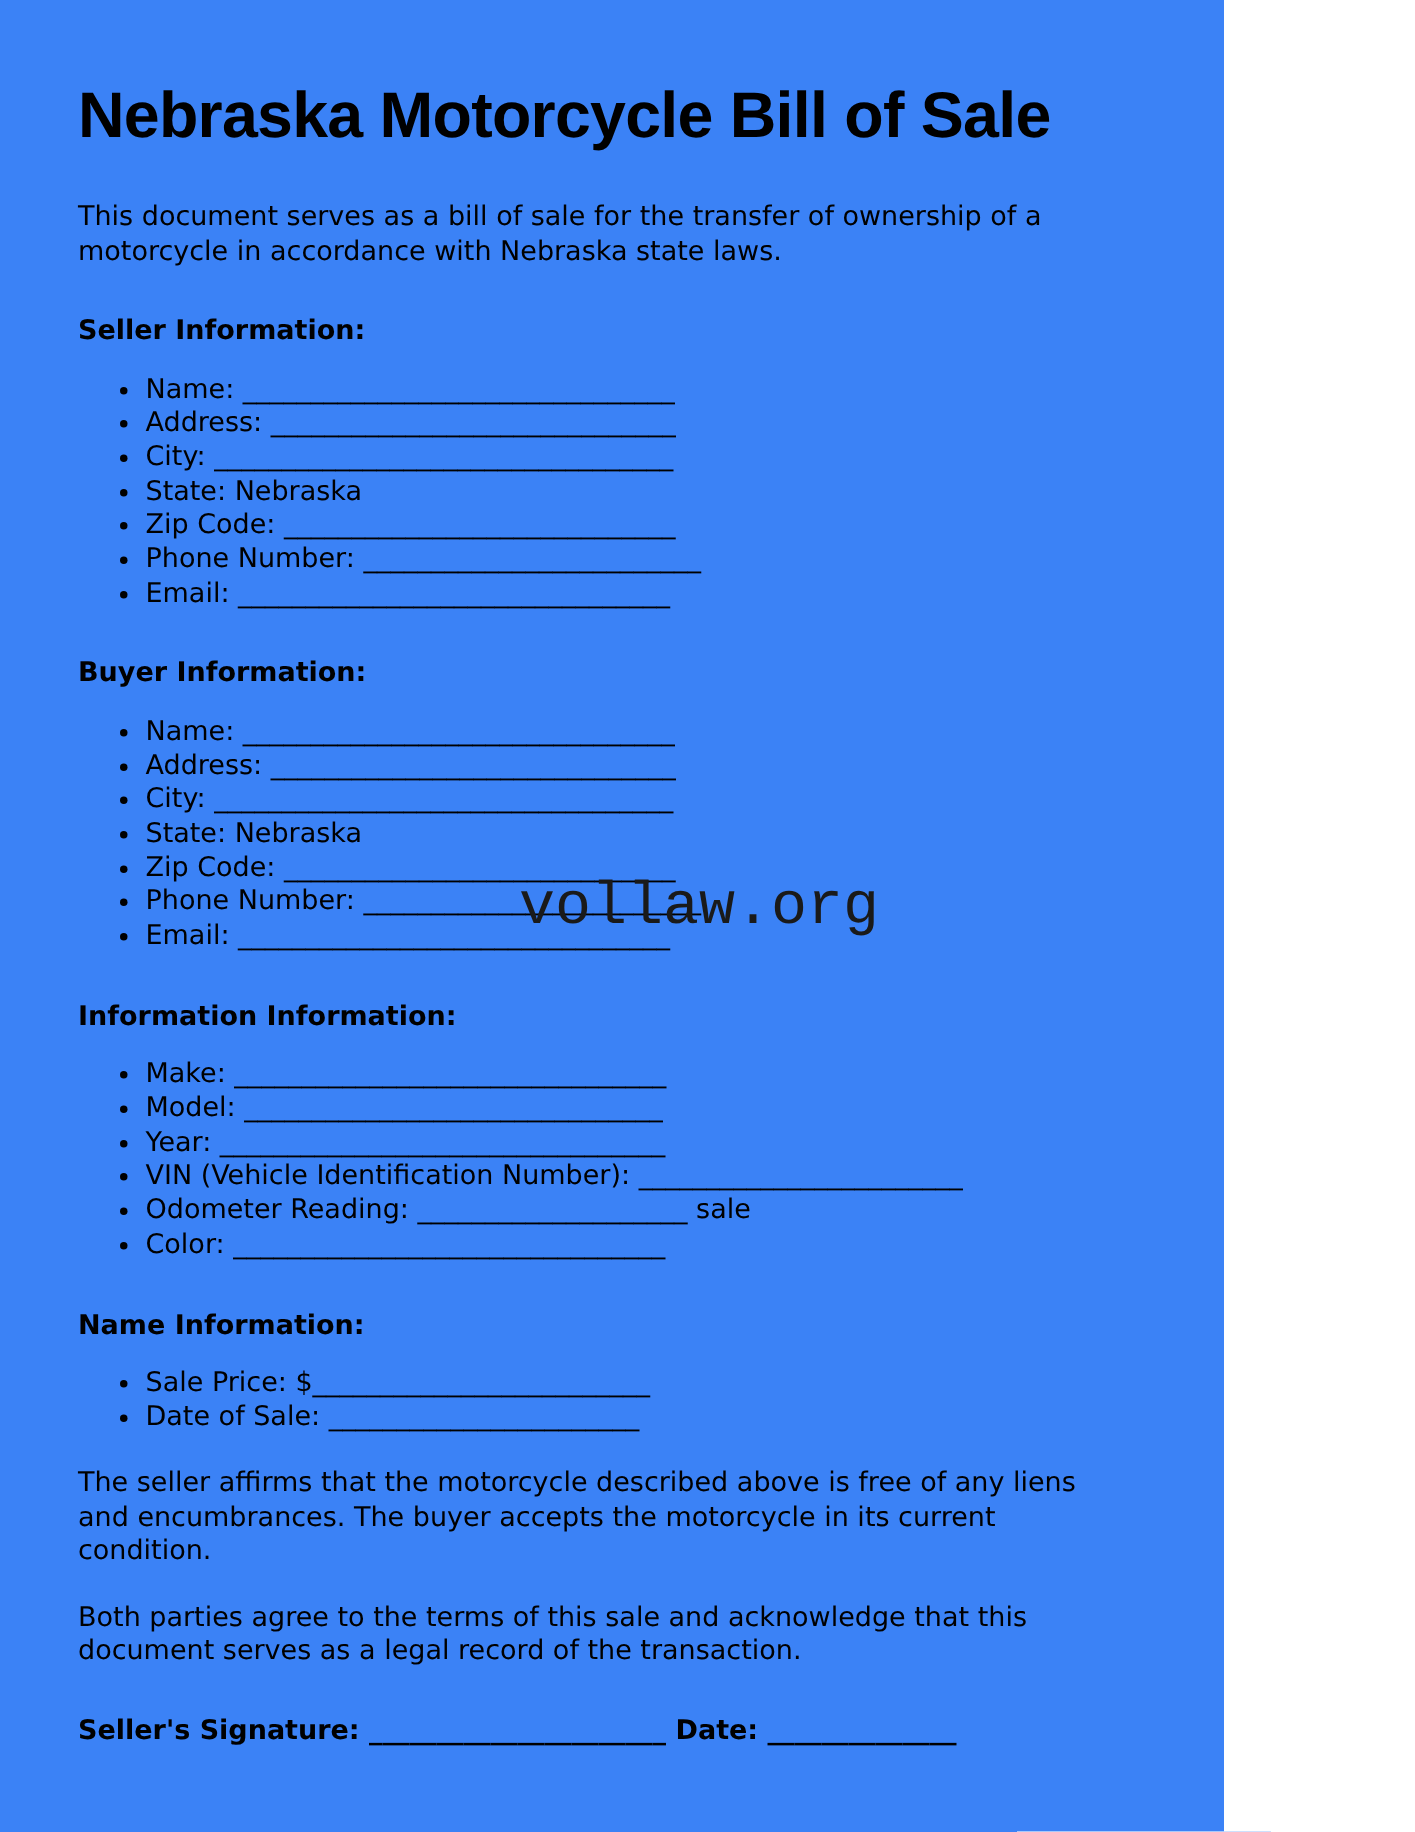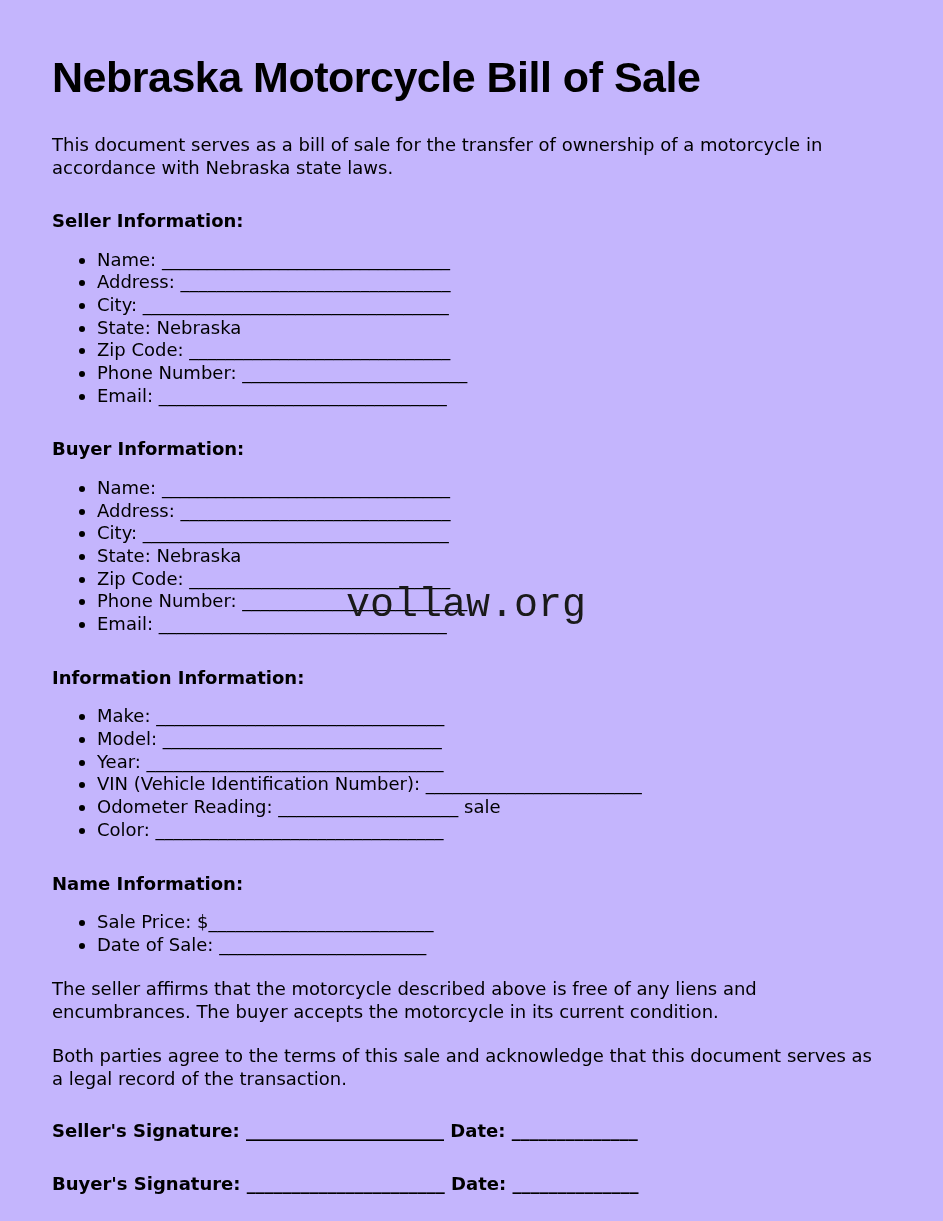--- a/index.html
+++ b/index.html
@@ -2,25 +2,25 @@
 <html><head>
 <meta charset="utf-8">
 <style>
   html, body {
     margin: 0;
     padding: 0;
     background: #ffffff;
   }
   .page {
     position: relative;
-    width: 943px;
+    width: 816px;
     height: 1221px;
     box-sizing: border-box;
     padding: 0 64px 0 52px;
-    background: #c4b5fd;
+    background: #3b82f6;
     color: #000000;
     font-family: "DejaVu Sans", sans-serif;
     font-size: 18px;
     overflow: hidden;
   }
   h1 {
     font-family: "Liberation Sans", sans-serif;
     font-size: 43px;
     line-height: 47px;
     letter-spacing: -0.5px;
@@ -110,17 +110,16 @@
     <li><span>Sale Price: $</span><span class="blank">_________________________</span></li>
     <li><span>Date of Sale:</span><span class="blank"> _______________________</span></li>
   </ul>
 
   <p>The seller affirms that the motorcycle described above is free of any liens and encumbrances. The buyer accepts the motorcycle in its current condition.</p>
 
   <p>Both parties agree to the terms of this sale and acknowledge that this document serves as a legal record of the transaction.</p>
 
   <p class="sig"><span>Seller's Signature:</span><span class="blank"> ______________________</span> <span>Date:</span><span class="blank"> ______________</span></p>
 
-  <p class="sig"><span>Buyer's Signature:</span><span class="blank"> ______________________</span> <span>Date:</span><span class="blank"> ______________</span></p>
 
   <div class="watermark">vollaw.org</div>
 
 </div>
 
 </body></html>

